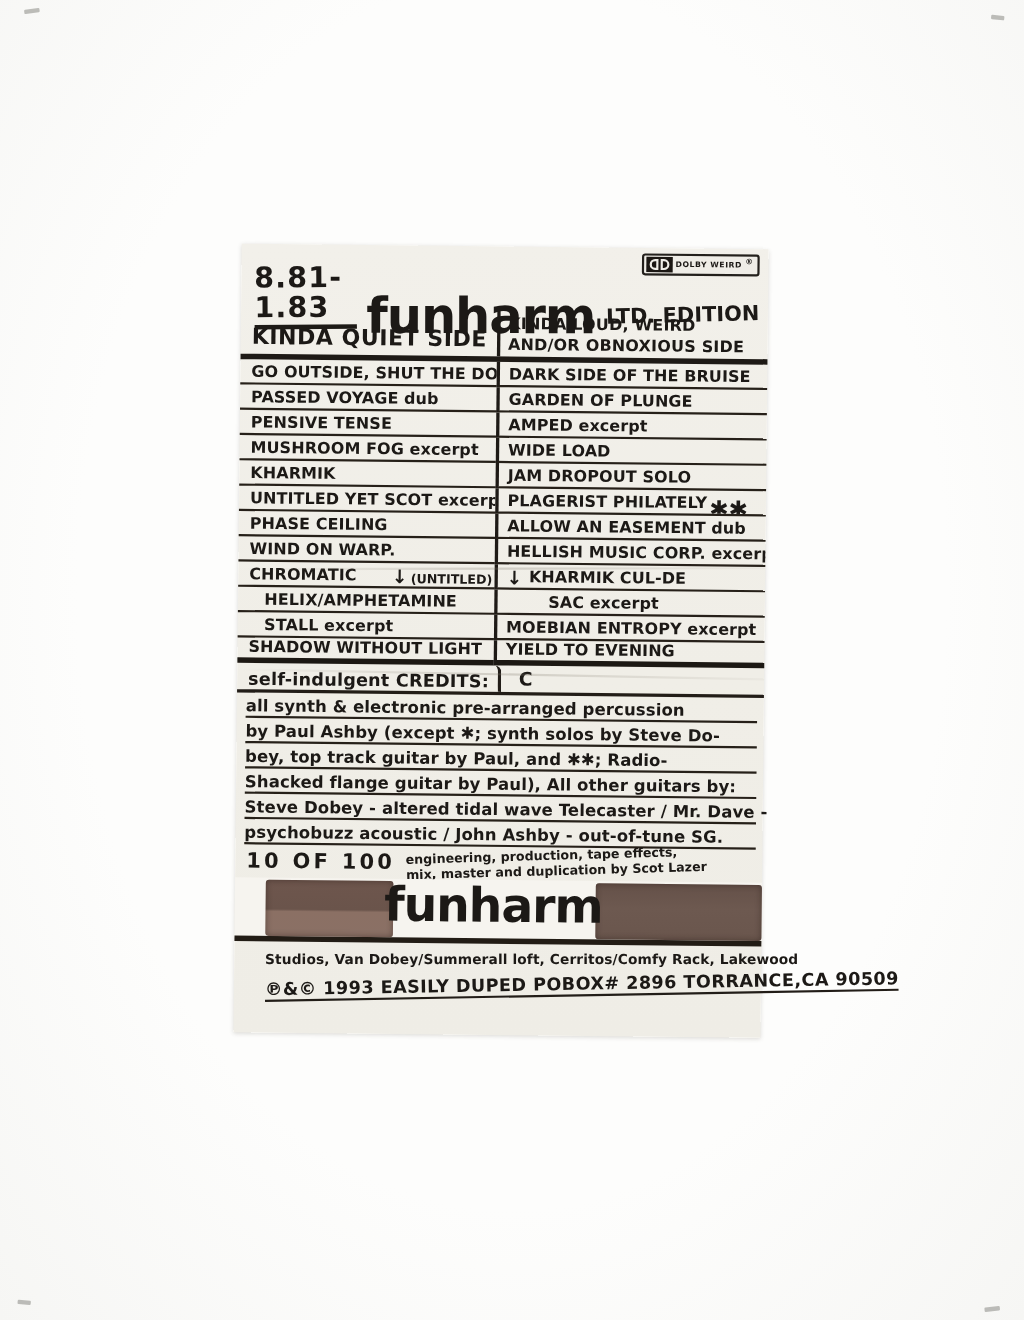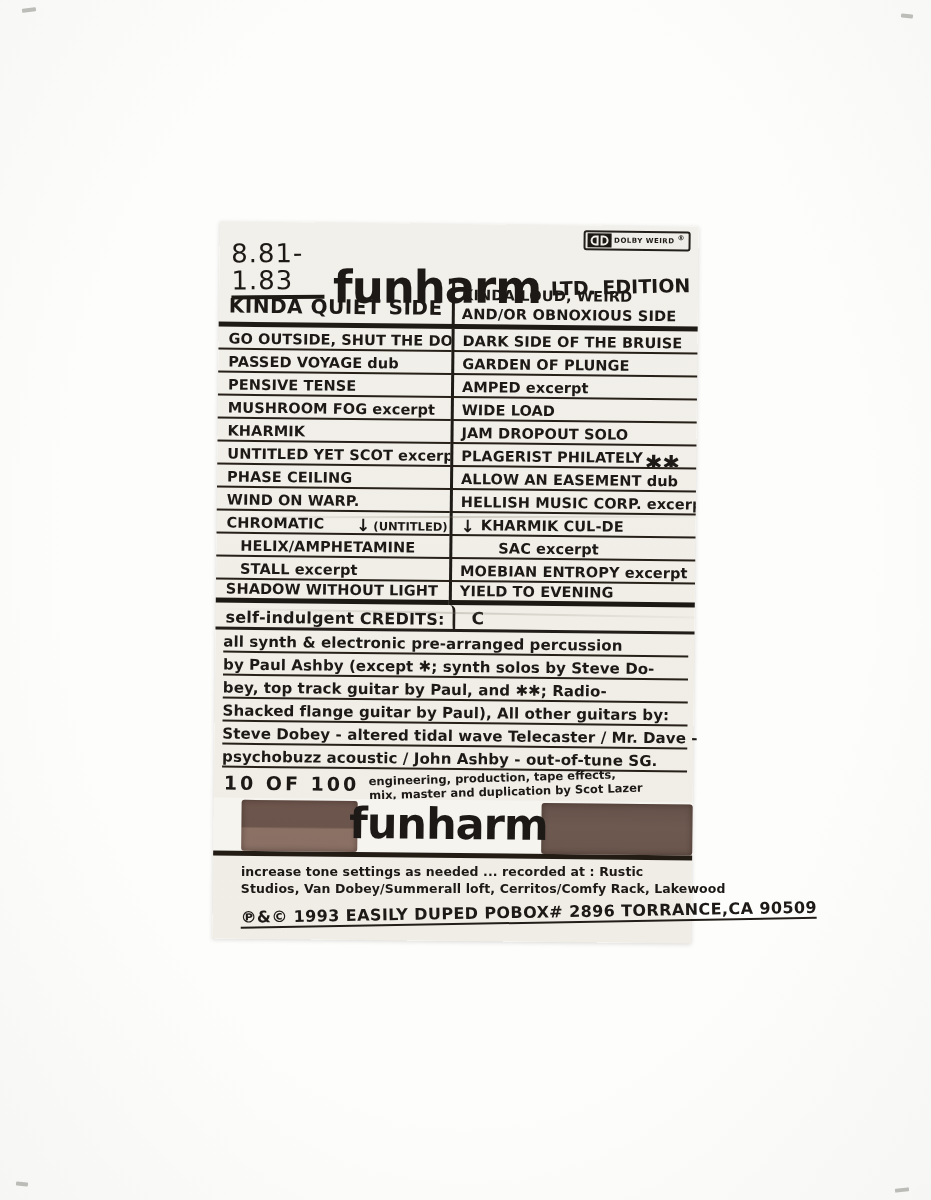--- a/index.html
+++ b/index.html
@@ -43,21 +43,21 @@
     padding: 1px 4px 1px 2px; background: #efede7;
   }
   .dd { display: inline-flex; gap: 2px; background: #1b1713; padding: 2px 3px; }
   .dd i { display: block; width: 8px; height: 10px; border: 2px solid #efede7; background: #1b1713; }
   .dd i.dl { border-radius: 7px 0 0 7px; }
   .dd i.dr { border-radius: 0 7px 7px 0; }
   .dolby-label { font-size: 7px; font-weight: 800; letter-spacing: .5px; }
   .dolby-reg { font-size: 7px; font-weight: 700; align-self: flex-start; }
 
   .title-line { display: flex; align-items: flex-end; gap: 9px; margin-top: 14px; }
-  .dates { font-size: 26px; font-weight: 400; letter-spacing: 1px;
+  .dates { font-size: 26px; font-weight: 700; letter-spacing: 1px;
            border-bottom: 4px solid #1d1a16; line-height: 1.05; transform: rotate(-1deg); }
   .main-title { font-size: 45px; font-weight: 900; line-height: .72; letter-spacing: -1px;
                 transform: translateY(4px) rotate(-0.5deg); }
   .edition { font-size: 19px; font-weight: 900; letter-spacing: 0px; line-height: 1;
              transform: rotate(-2deg) translateY(-6px); white-space: nowrap; }
 
   
   .cols { flex: none; }
   .header-row { display: flex; height: 47px; border-bottom: 5px solid #1e1a16; }
   .hcell-a { width: 233px; font-size: 20px; font-weight: 800; letter-spacing: .5px;
@@ -283,18 +283,17 @@
       </span>
     </div>
 
     <div class="spine">
       <div class="tape tape-left"></div>
       <div class="tape tape-right"></div>
       <div class="spine-title">funharm</div>
     </div>
 
     <div class="footer">
-      <div class="fine-line">increase tone settings as needed ... recorded at : Rustic</div>
       <div class="fine-line">Studios, Van Dobey/Summerall loft, Cerritos/Comfy Rack, Lakewood</div>
       <div class="copyright">℗&amp;© 1993 EASILY DUPED POBOX# 2896 TORRANCE,CA 90509</div>
     </div>
   </div>
 </div>
 
 </body></html>

